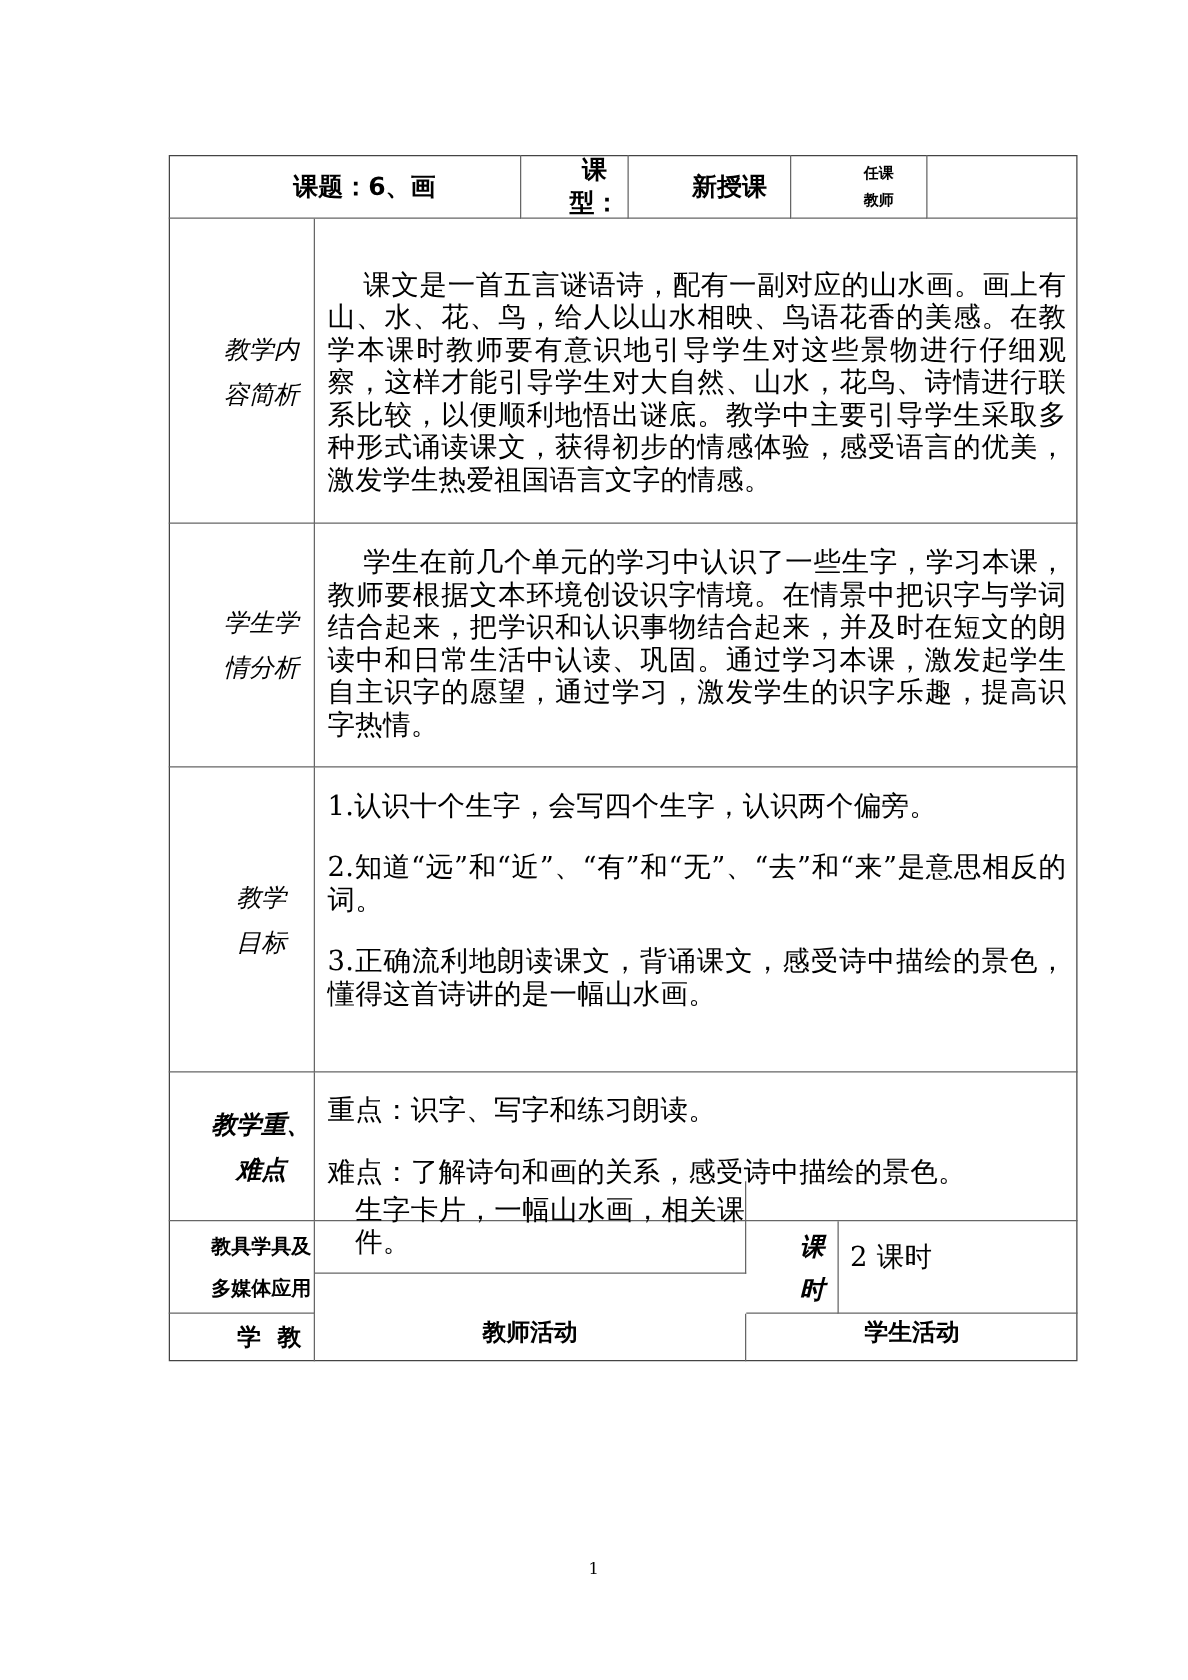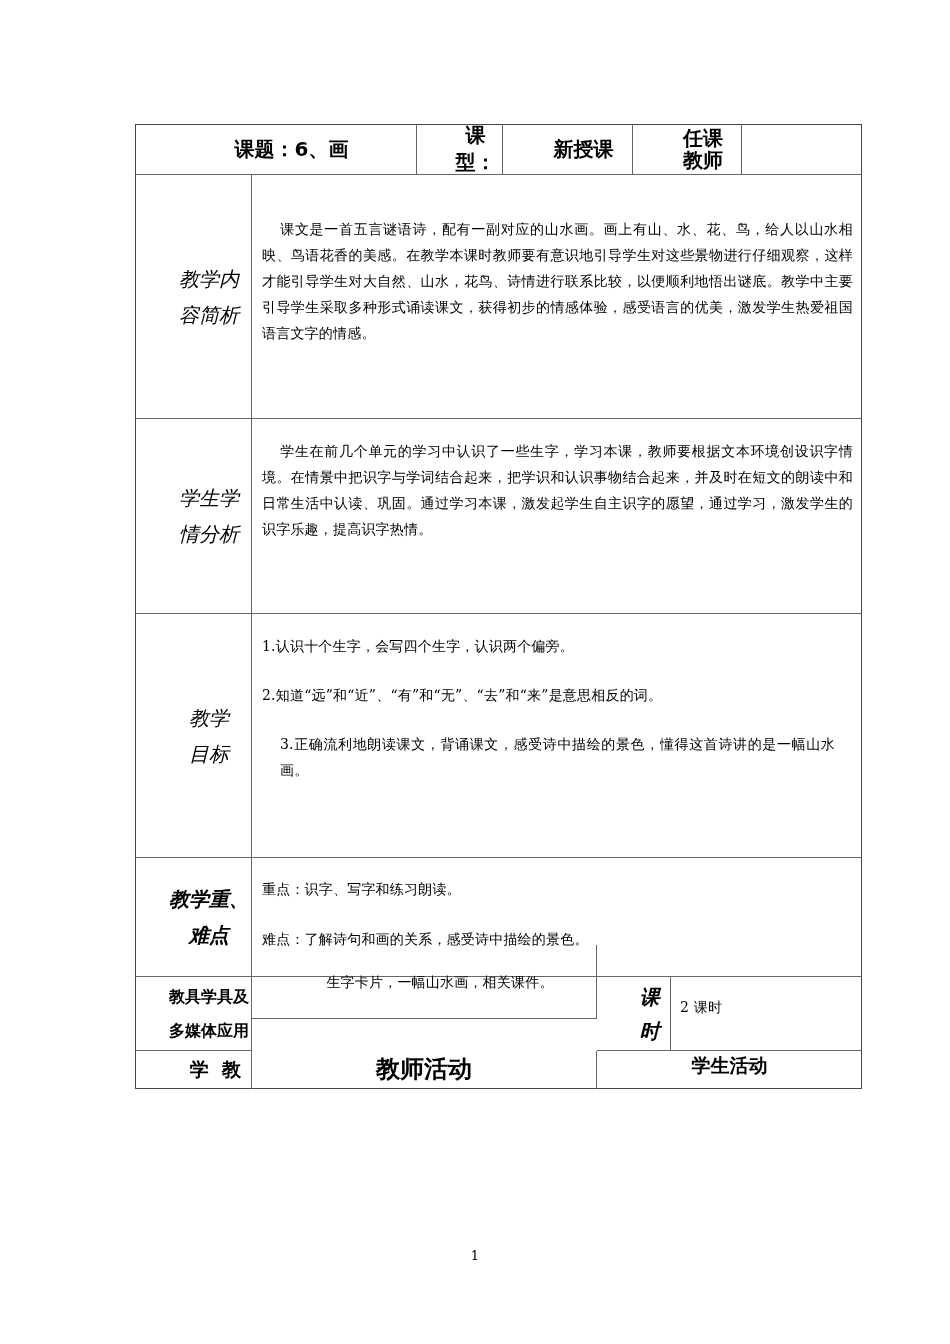--- a/index.html
+++ b/index.html
@@ -5,42 +5,42 @@
     html, body { margin: 0; padding: 0; background: #ffffff; }
     body { width: 950px; height: 1344px; position: relative; overflow: hidden;
            font-family: "DejaVu Serif", "Liberation Serif", serif; color: #000; }
     .page { position: absolute; left: 0; top: 0; width: 950px; height: 1344px; }
     .grid { position: absolute; border: 1px solid #555; box-sizing: border-box; }
     .cell { position: absolute; box-sizing: border-box; border-right: 1px solid #666; border-bottom: 1px solid #666; }
     .hdr-title { font-family: "DejaVu Sans", "Liberation Sans", sans-serif; font-weight: bold; font-size: 20px; }
     .center { display: flex; align-items: center; justify-content: center; text-align: center; padding-left: 32px; }
     .label { font-family: "DejaVu Sans", "Liberation Sans", sans-serif; font-size: 20px; line-height: 36px; text-align: center; font-weight: 500; font-style: italic; }
     .label.bold { font-weight: bold; }
-    .body-text { font-size: 14px; line-height: 26px; letter-spacing: 0.2px; text-align: justify; }
+    .body-text { font-size: 22px; line-height: 26px; letter-spacing: 0.2px; text-align: justify; }
     .indent { text-indent: 1.3em; }
     .small-label { font-family: "DejaVu Sans", "Liberation Sans", sans-serif; font-weight: bold; font-size: 16px; line-height: 34px; text-align: center; }
     .page-num { position: absolute; top: 1248px; left: 0; width: 950px; text-align: center; font-size: 13px; }
   </style>
 </head>
 <body>
 
 <div class="page">
 
   <div class="grid" style="left:135px; top:124px; width:727px; height:965px; border:1px solid #444;"></div>
 
   <div class="cell center hdr-title" style="left:135px; top:124px; width:282px; height:51px;">
     <span>课题：6、画</span>
   </div>
   <div class="cell center hdr-title" style="left:417px; top:124px; width:86px; height:51px;">
     <span>课型：</span>
   </div>
   <div class="cell center hdr-title" style="left:503px; top:124px; width:130px; height:51px;">
     <span>新授课</span>
   </div>
-  <div class="cell center" style="left:633px; top:124px; width:109px; height:51px; flex-direction:column; font-family:'DejaVu Sans','Liberation Sans',sans-serif; font-weight:bold; font-size:20px; line-height:22px;">
+  <div class="cell center" style="left:633px; top:124px; width:109px; height:51px; flex-direction:column; font-family:'DejaVu Sans','Liberation Sans',sans-serif; font-weight:bold; font-size:12px; line-height:22px;">
     <span>任课</span>
     <span>教师</span>
   </div>
   <div class="cell" style="left:742px; top:124px; width:120px; height:51px; border-right:none;">
     <span></span>
   </div>
 
   <div class="cell center" style="left:135px; top:175px; width:117px; height:244px; flex-direction:column;">
     <div class="label">教学内</div>
     <div class="label">容简析</div>
@@ -57,21 +57,21 @@
     <p class="body-text indent" style="margin:0;">学生在前几个单元的学习中认识了一些生字，学习本课，教师要根据文本环境创设识字情境。在情景中把识字与学词结合起来，把学识和认识事物结合起来，并及时在短文的朗读中和日常生活中认读、巩固。通过学习本课，激发起学生自主识字的愿望，通过学习，激发学生的识字乐趣，提高识字热情。</p>
   </div>
 
   <div class="cell center" style="left:135px; top:614px; width:117px; height:244px; flex-direction:column;">
     <div class="label">教学</div>
     <div class="label">目标</div>
   </div>
   <div class="cell" style="left:252px; top:614px; width:610px; height:244px; border-right:none; padding:19px 9px 0 10px;">
     <p class="body-text" style="margin:0 0 23px 0;">1.认识十个生字，会写四个生字，认识两个偏旁。</p>
     <p class="body-text" style="margin:0 0 23px 0;">2.知道“远”和“近”、“有”和“无”、“去”和“来”是意思相反的词。</p>
-    <p class="body-text" style="margin:18px;">3.正确流利地朗读课文，背诵课文，感受诗中描绘的景色，懂得这首诗讲的是一幅山水画。</p>
+    <p class="body-text" style="margin:0;">3.正确流利地朗读课文，背诵课文，感受诗中描绘的景色，懂得这首诗讲的是一幅山水画。</p>
   </div>
 
   <div class="cell center" style="left:135px; top:858px; width:117px; height:119px; flex-direction:column;">
     <div class="label bold">教学重、</div>
     <div class="label bold">难点</div>
   </div>
   <div class="cell" style="left:252px; top:858px; width:610px; height:119px; border-right:none; padding:18px 9px 0 10px;">
     <p class="body-text" style="margin:0 0 24px 0;">重点：识字、写字和练习朗读。</p>
     <p class="body-text" style="margin:0;">难点：了解诗句和画的关系，感受诗中描绘的景色。</p>
   </div>
@@ -88,20 +88,20 @@
     <div class="label bold" style="line-height:34px;">时</div>
   </div>
   <div class="cell" style="left:671px; top:977px; width:191px; height:74px; border-right:none; display:flex; align-items:center; padding-left:9px;">
     <span class="body-text" style="margin-top:-14px;">2 课时</span>
   </div>
 
   <div class="cell center" style="left:135px; top:1051px; width:117px; height:38px; border-bottom:none; justify-content:flex-end; padding-right:10px;">
     <span class="hdr-title" style="white-space:pre; font-size:19px;">学  教</span>
   </div>
   <div class="cell" style="left:252px; top:1051px; width:345px; height:38px; border-bottom:none; text-align:center; padding-top:2px;">
-    <span class="hdr-title" style="font-size:24px;">教师活动</span>
+    <span class="hdr-title" style="font-size:19px;">教师活动</span>
   </div>
   <div class="cell" style="left:597px; top:1051px; width:265px; height:38px; border-right:none; border-bottom:none; text-align:center; padding-top:2px;">
     <span class="hdr-title" style="font-size:19px;">学生活动</span>
   </div>
 
   <div class="page-num">1</div>
 </div>
 
 </body></html>

